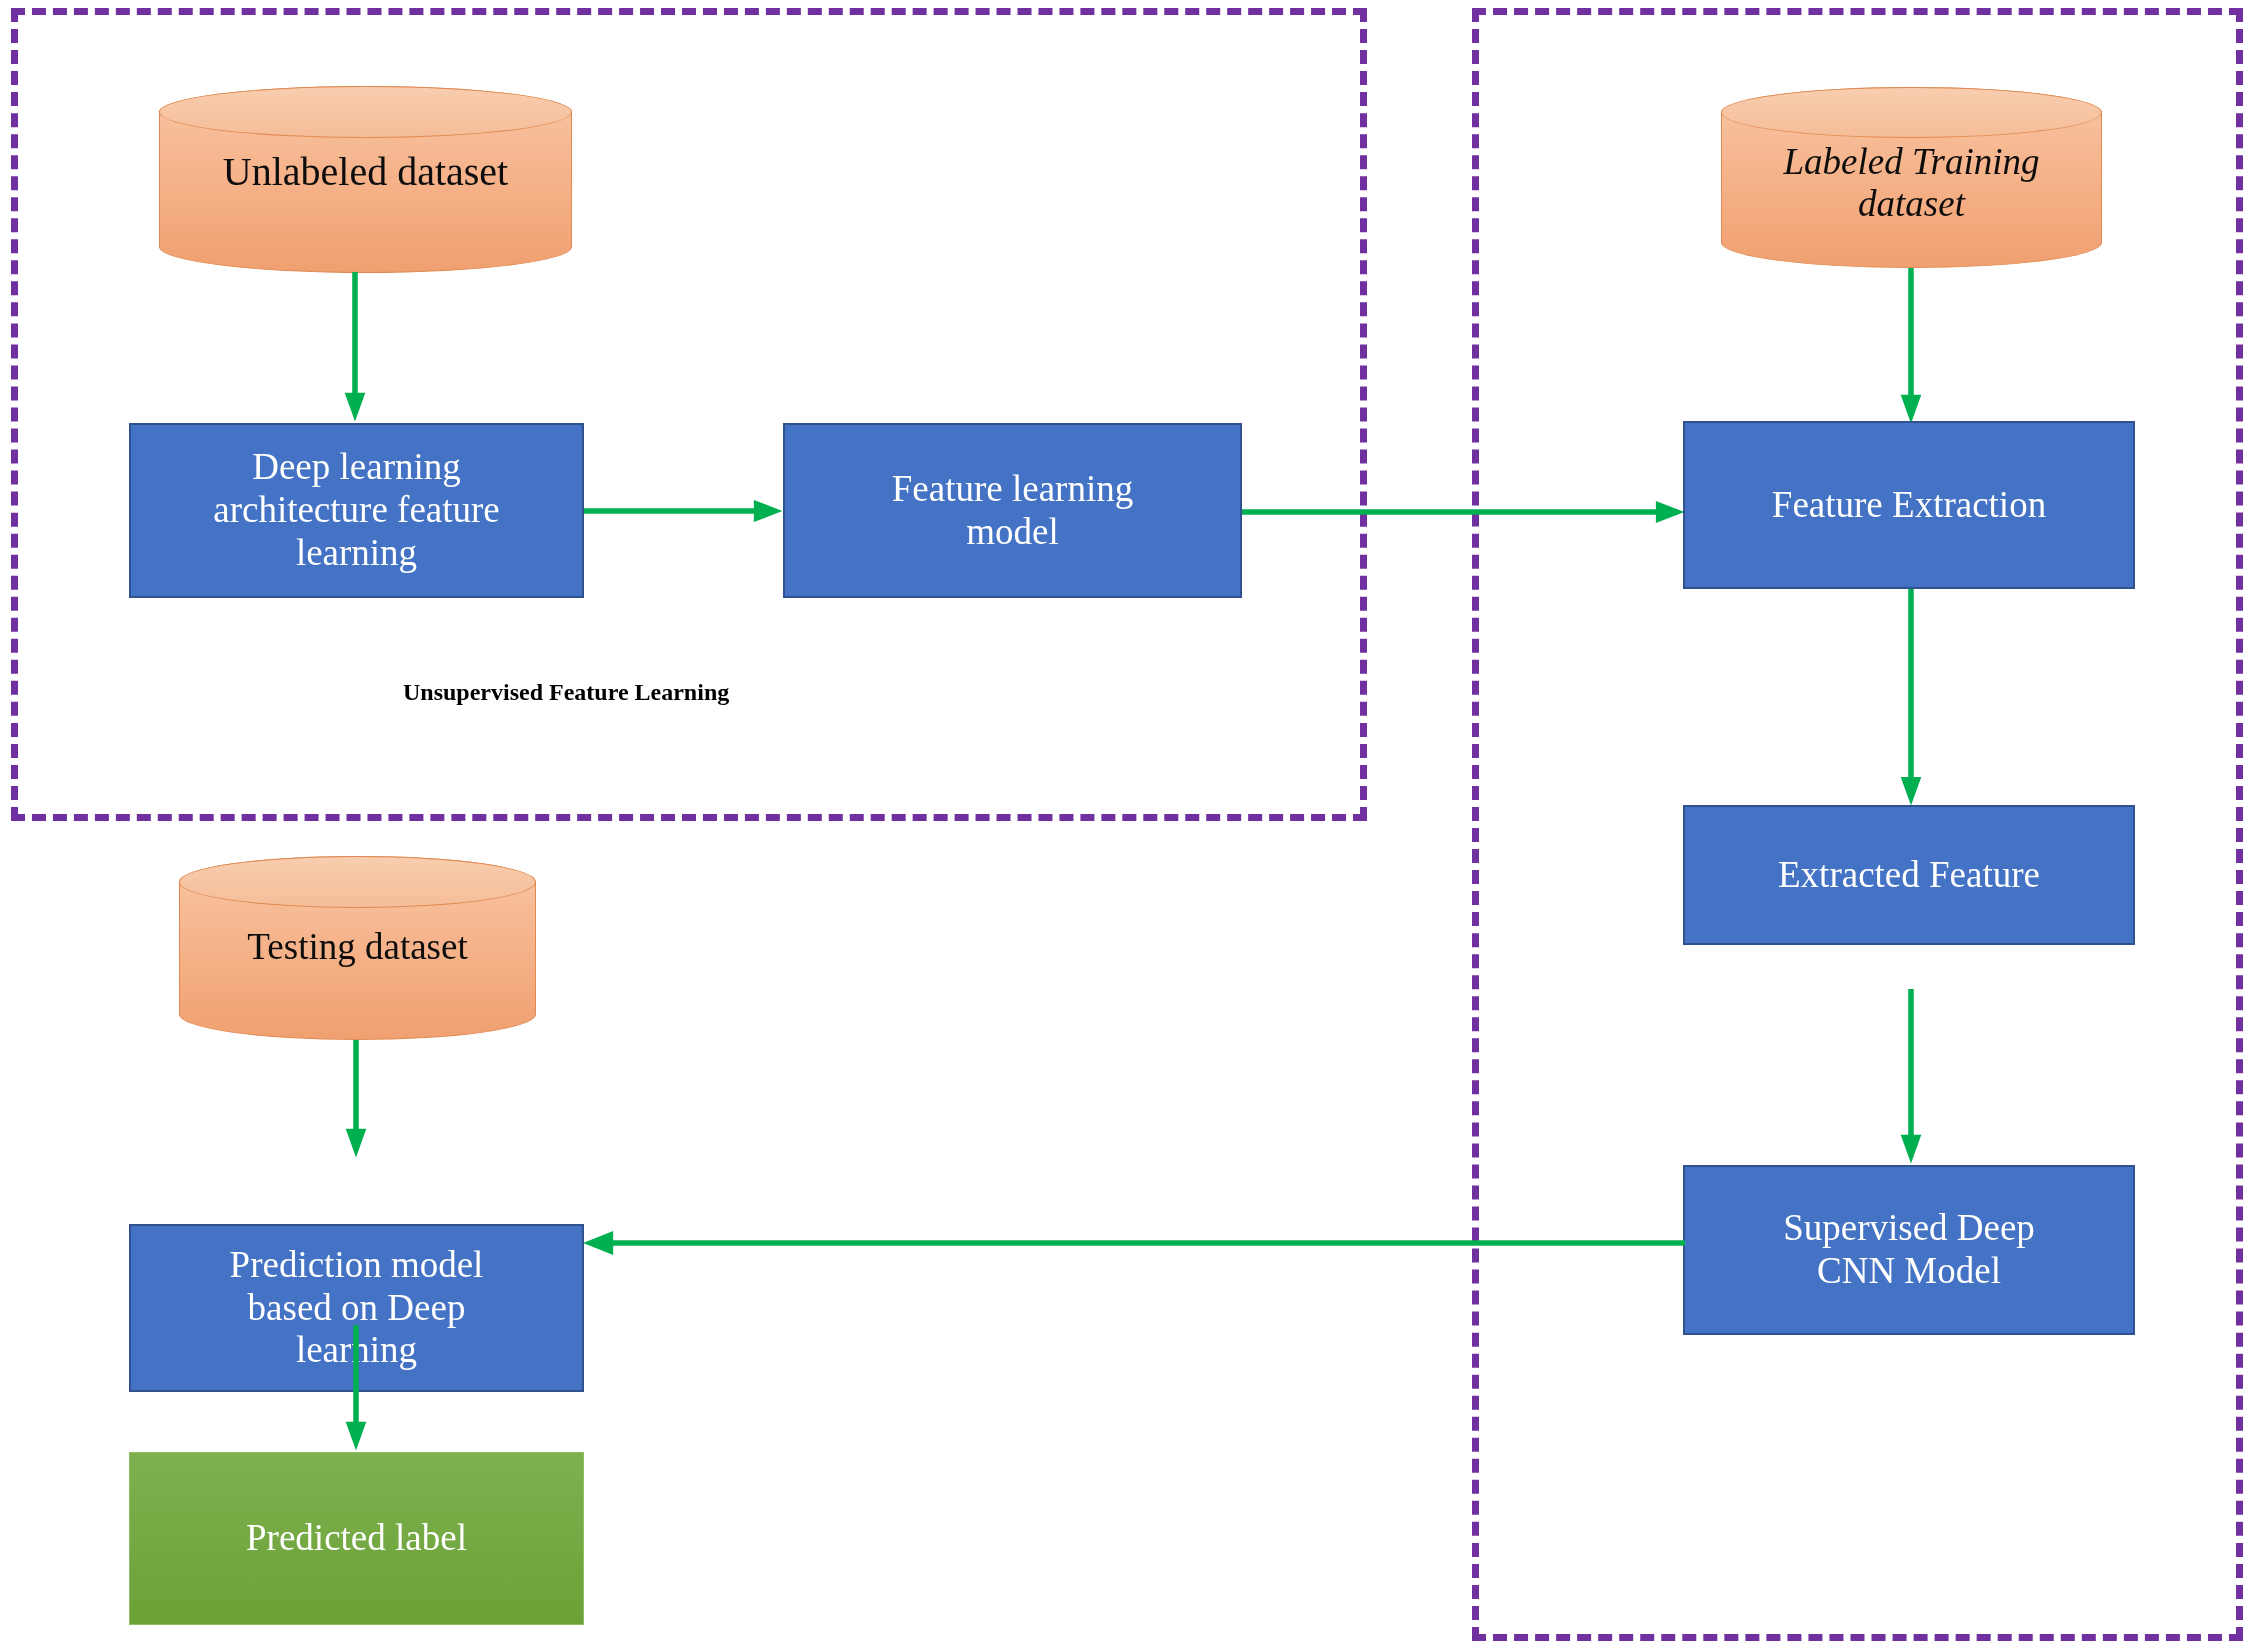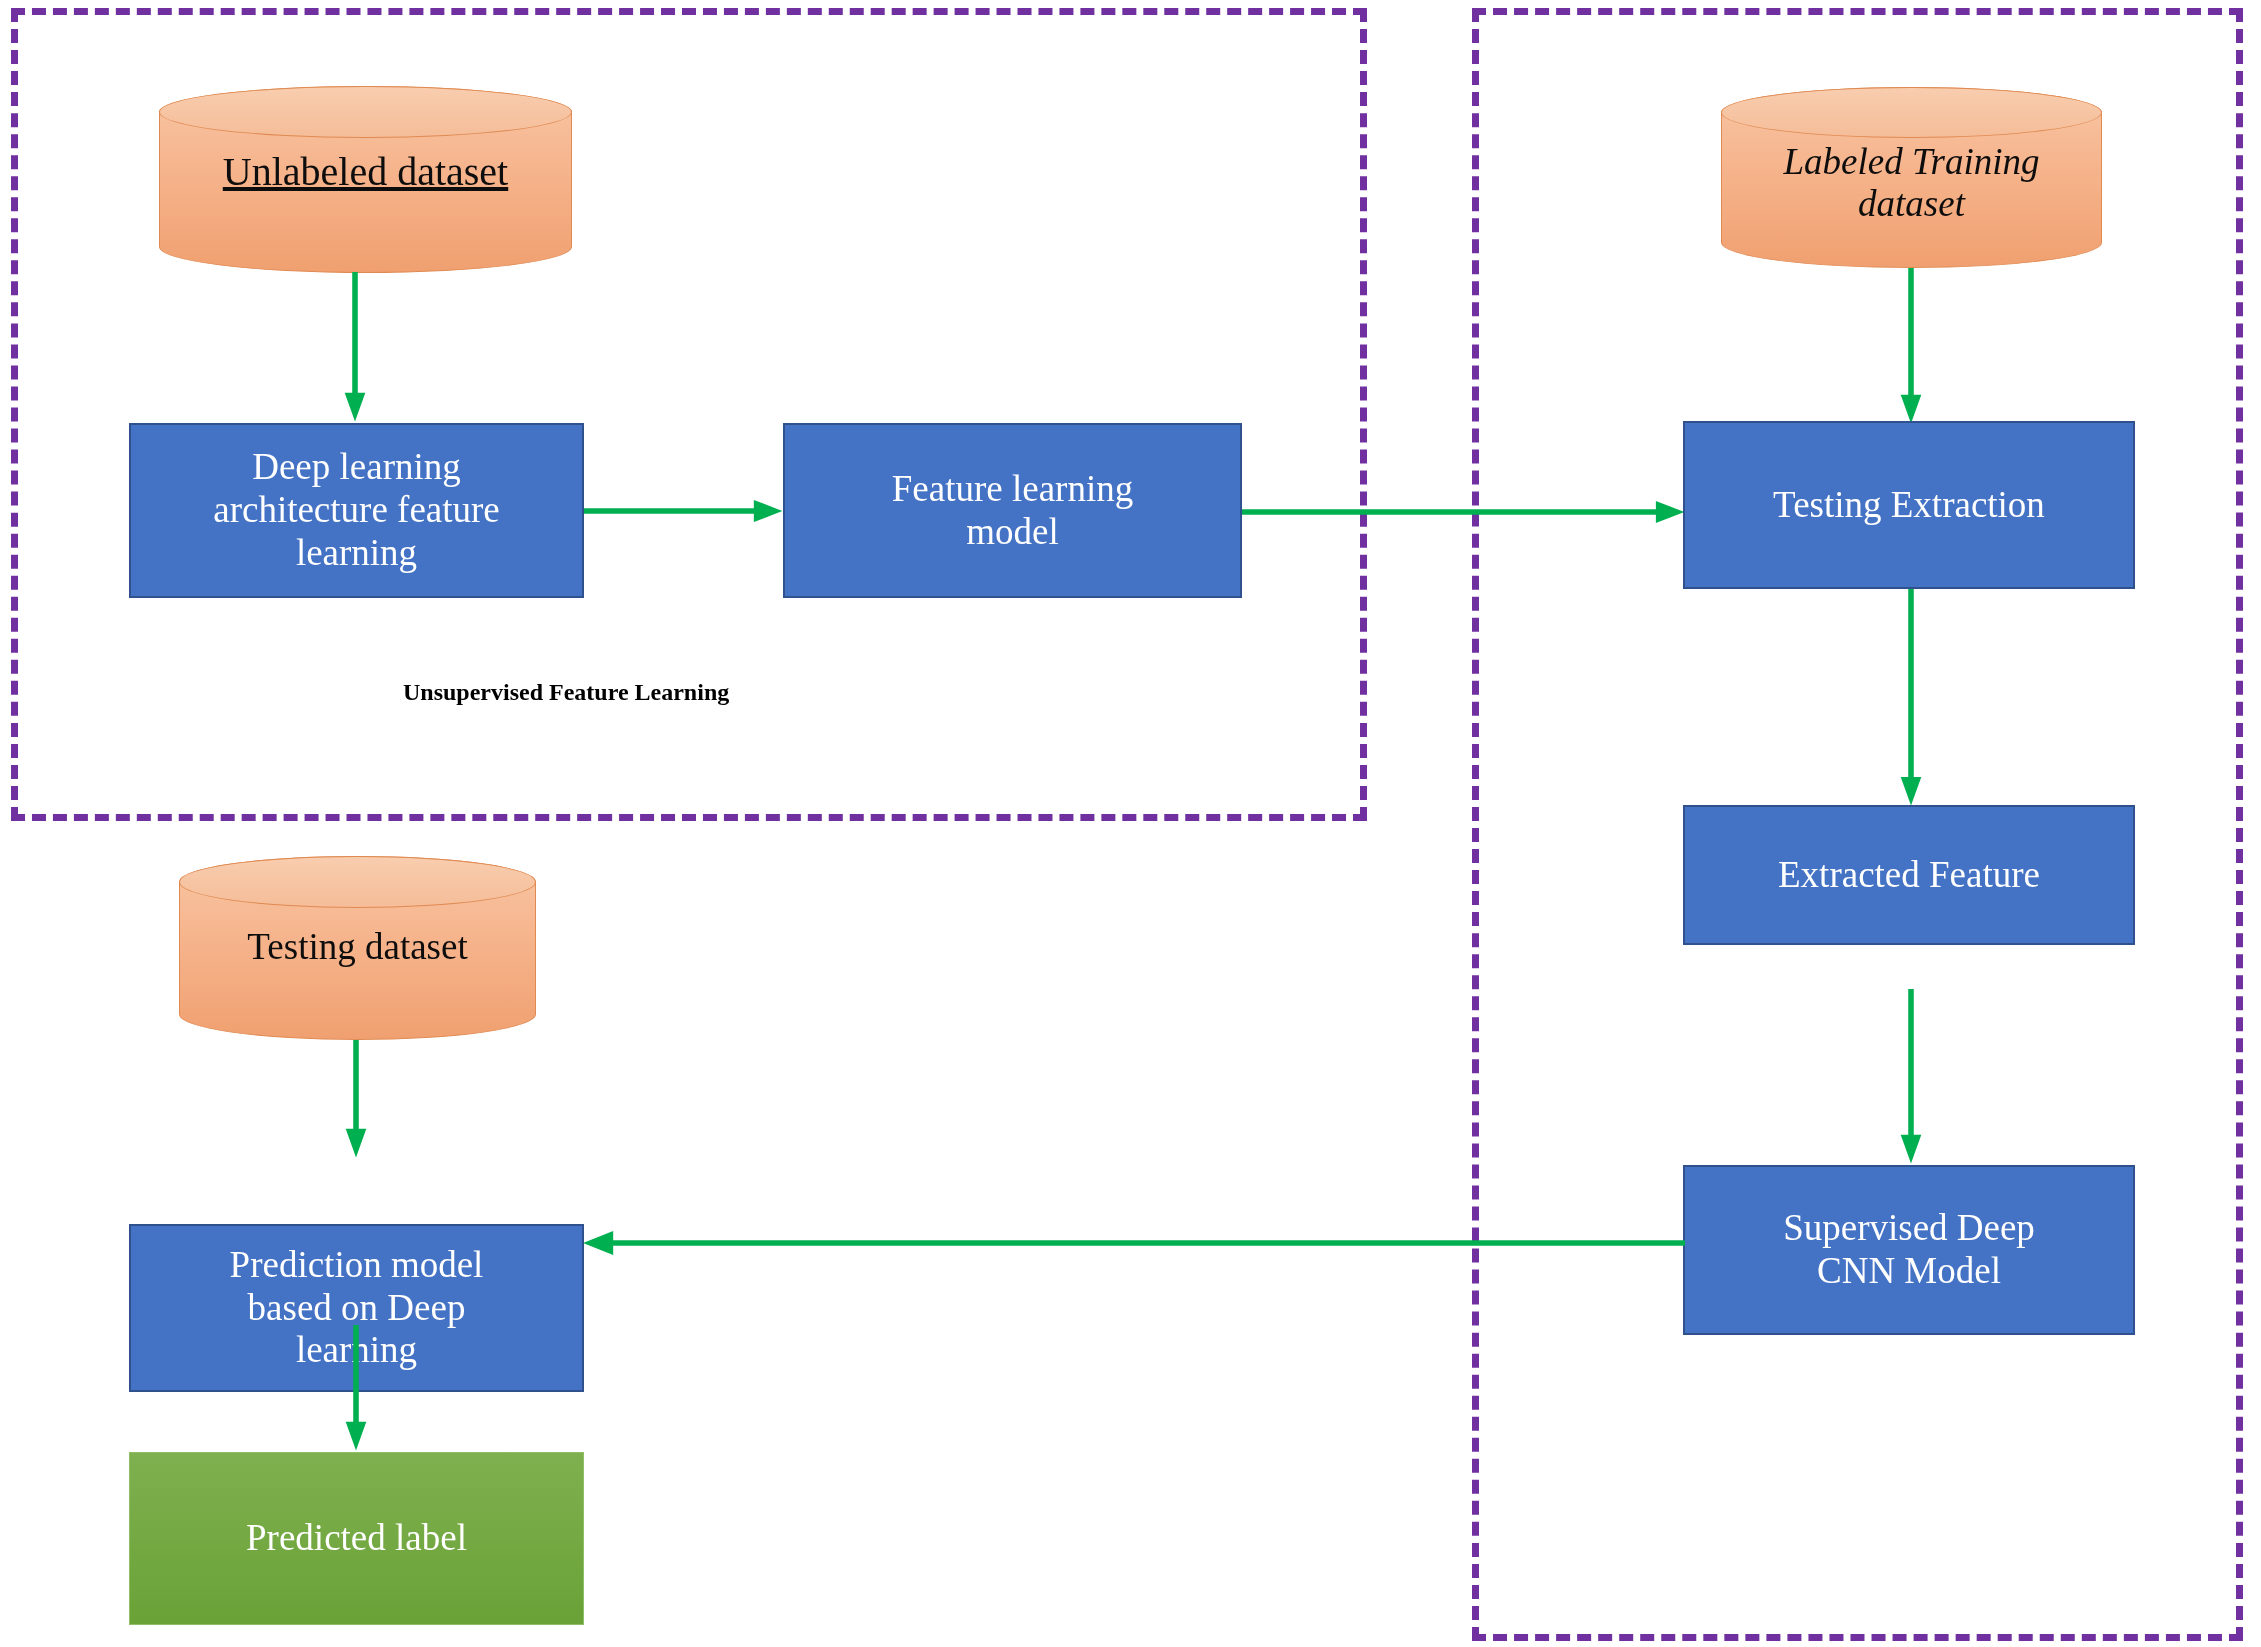--- a/index.html
+++ b/index.html
@@ -93,21 +93,21 @@
 <body>
 
 <div id="stage">
 
   <div class="group-frame" id="frame-unsupervised"></div>
   <div class="group-frame" id="frame-supervised"></div>
 
   <div class="cyl" style="left:159px;top:86px;width:413px;height:187px;">
     <div class="body"></div>
     <div class="top"></div>
-    <div class="cyl-label" style="font-size:40px;text-decoration:underline;">Unlabeled dataset</div>
+    <div class="cyl-label" style="font-size:40px;">Unlabeled dataset</div>
   </div>
 
   <div class="arrow" style="left:343px;top:272px;width:24px;height:151px;">
     <svg width="24" height="151" viewBox="0 0 30 190">
       <line x1="15" y1="0" x2="15" y2="162" stroke="#00B050" stroke-width="7"></line>
       <polygon points="15,188 2,152 28,152" fill="#00B050"></polygon>
     </svg>
   </div>
 
   <div class="pbox" style="left:129px;top:423px;width:455px;height:175px;font-size:37px;">
@@ -145,21 +145,21 @@
   </div>
 
   <div class="arrow" style="left:1899px;top:268px;width:24px;height:157px;">
     <svg width="24" height="157" viewBox="0 0 30 198">
       <line x1="15" y1="0" x2="15" y2="170" stroke="#00B050" stroke-width="7"></line>
       <polygon points="15,196 2,160 28,160" fill="#00B050"></polygon>
     </svg>
   </div>
 
   <div class="pbox" style="left:1683px;top:421px;width:452px;height:168px;font-size:37px;">
-    <span>Testing Extraction</span>
+    <span>Feature Extraction</span>
   </div>
 
   <div class="arrow" style="left:1899px;top:589px;width:24px;height:218px;">
     <svg width="24" height="218" viewBox="0 0 30 275">
       <line x1="15" y1="0" x2="15" y2="247" stroke="#00B050" stroke-width="7"></line>
       <polygon points="15,273 2,237 28,237" fill="#00B050"></polygon>
     </svg>
   </div>
 
   <div class="pbox" style="left:1683px;top:805px;width:452px;height:140px;font-size:37px;">

